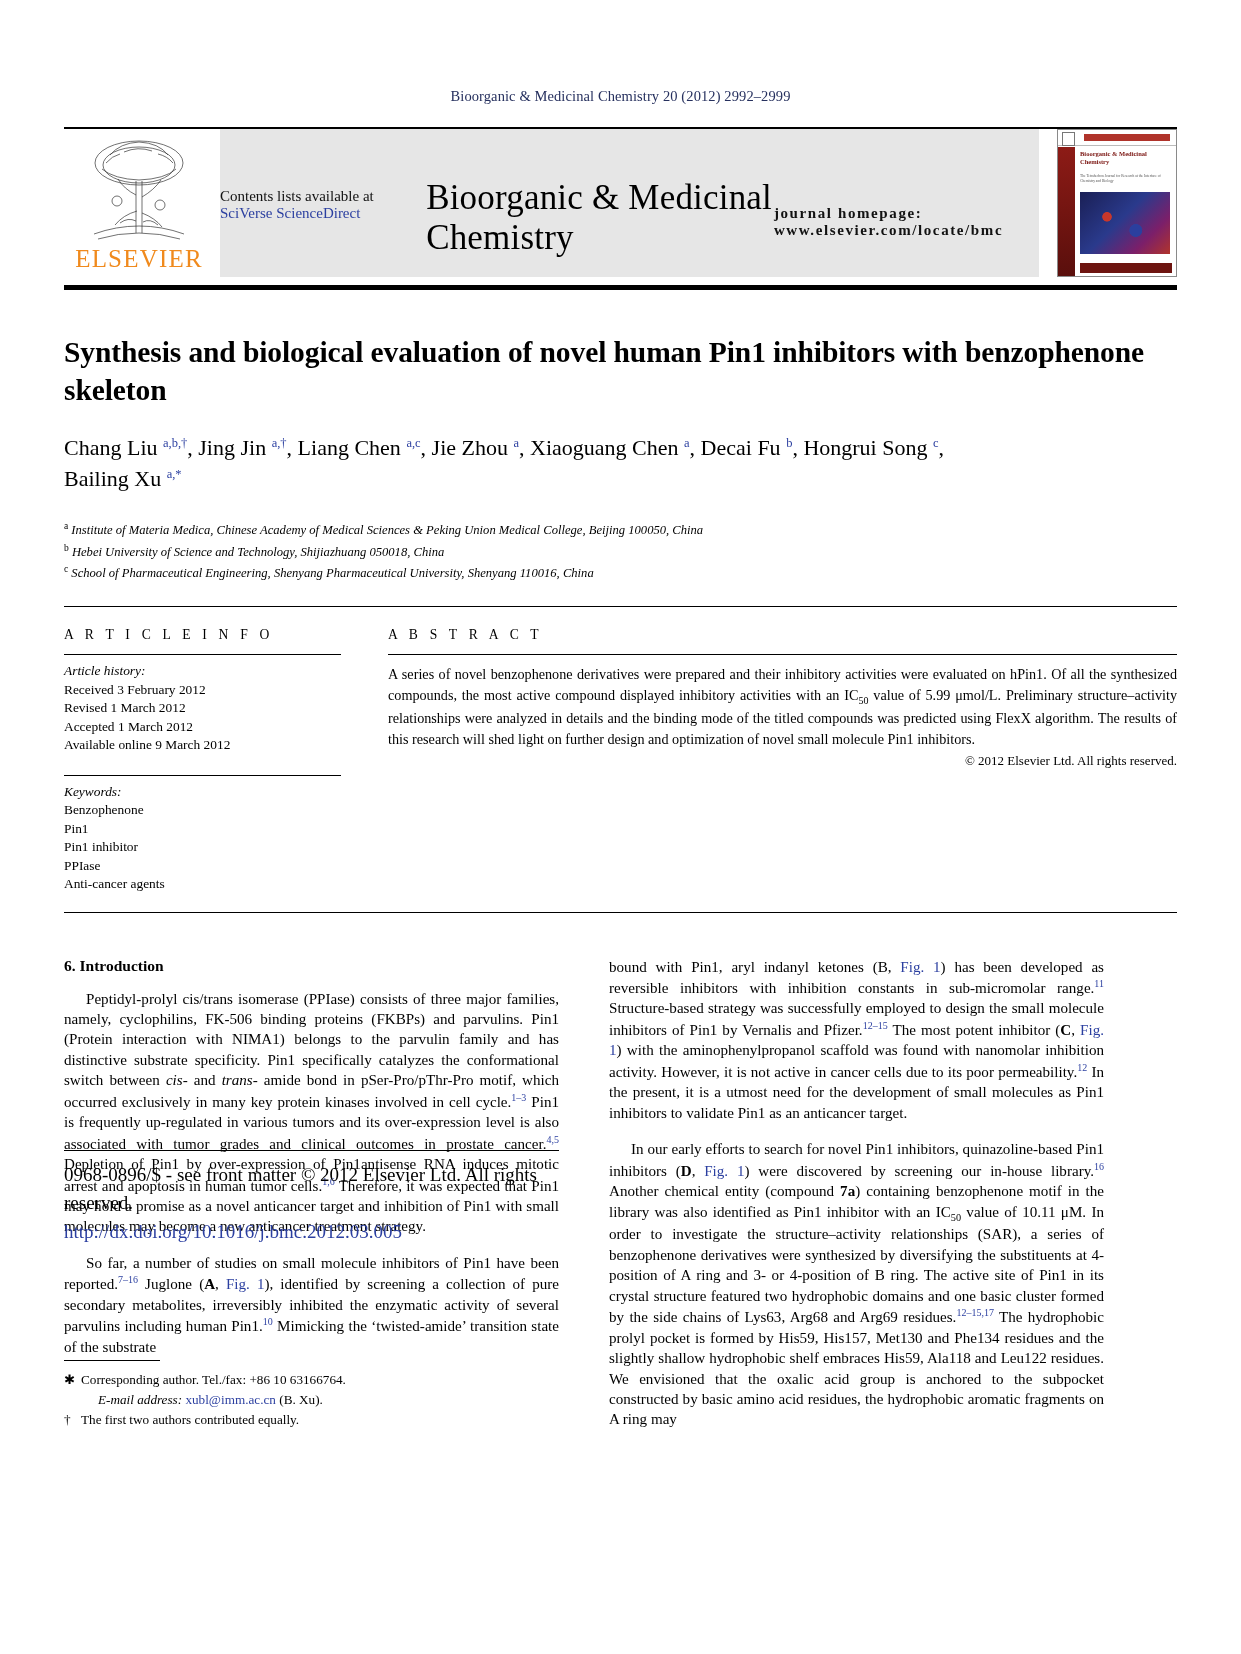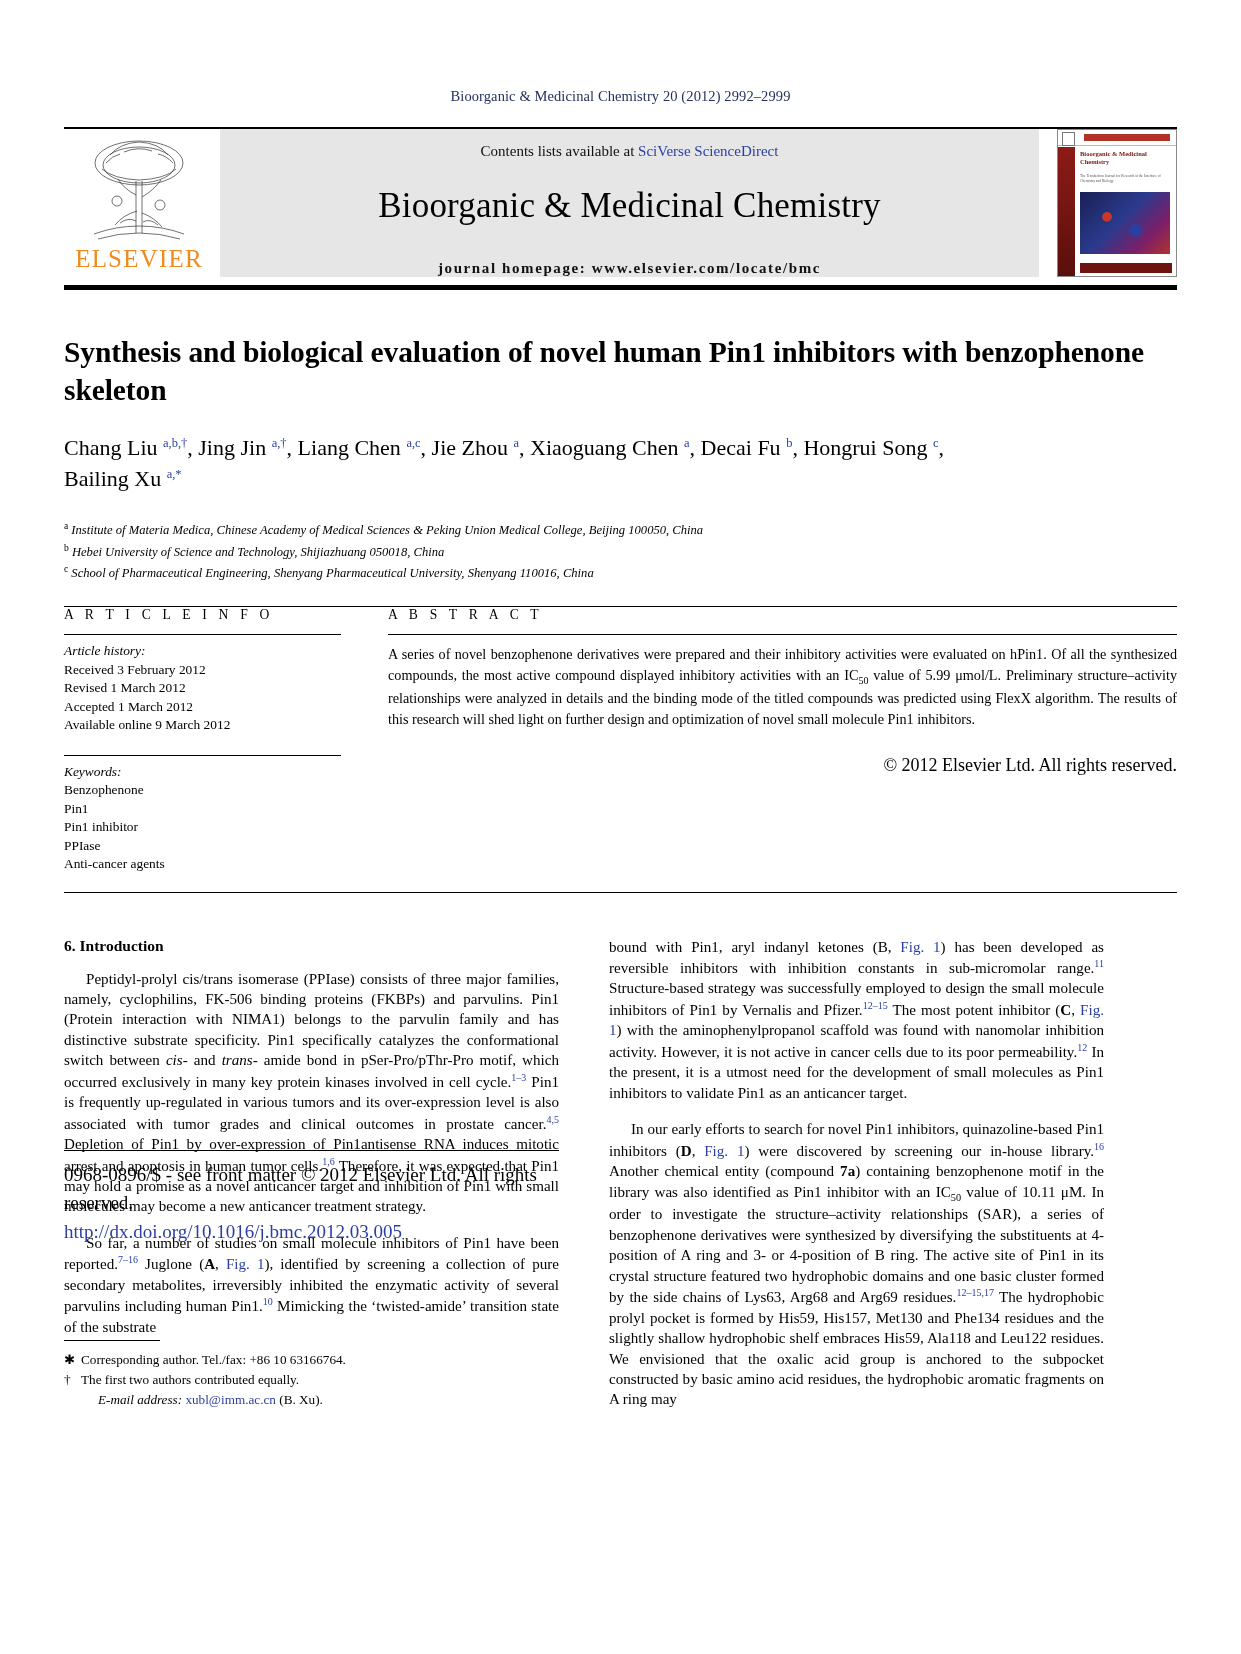--- a/index.html
+++ b/index.html
@@ -49,21 +49,21 @@
     font-size: 25px;
     letter-spacing: 1.2px;
     color: #f08a1d;
     font-weight: 400;
     margin-top: -2px;
   }
   .journal-band {
     flex: 1 1 auto;
     background: #e6e6e6;
     display: flex;
-    flex-direction: column;
+    flex-direction: row;
     align-items: center;
     justify-content: flex-start;
     padding: 14px 0 10px 0;
     margin-left: 6px;
   }
   .contents-line { font-size: 15px; color: #111; }
   .contents-line .sd-link { color: #2b3fa0; }
   .journal-title {
     font-size: 35px;
     margin: 26px 0 0 0;
@@ -119,40 +119,41 @@
   }
   .authors sup { font-size: 12.5px; color: #2b3fa0; vertical-align: super; }
   .affiliations { margin-top: 25px; font-size: 12.6px; font-style: italic; line-height: 1.55; }
   .affiliations sup { font-style: normal; font-size: 9.5px; vertical-align: super; }
 
   
   .info-abstract {
     margin: 22px 64px 0 64px;
     border-top: 1.1px solid #000;
     display: flex;
+    padding-top: 20px;
   }
   .col-info { width: 277px; flex: 0 0 277px; }
   .col-abstract { flex: 1 1 auto; margin-left: 47px; }
   .sec-head {
     font-size: 13.6px;
     letter-spacing: 4.2px;
     font-family: "Liberation Serif", serif;
     margin-bottom: 11px;
   }
   .hr-thin { border-top: 1.1px solid #000; margin: 0 0 7px 0; }
   .hist, .kw { font-size: 13.4px; line-height: 1.38; }
   .hist .lbl, .kw .lbl { font-style: italic; }
   .kw-block { margin-top: 20px; }
   .abstract-body {
     font-size: 14.2px;
     line-height: 1.47;
     text-align: justify;
   }
   .abstract-body sub { font-size: 10px; }
-  .copyright { text-align: right; font-size: 18px; margin-top: 25px; }
+  .copyright { text-align: right; font-size: 13px; margin-top: 3px; }
   .info-abstract-bottom { margin: 18px 64px 0 64px; border-top: 1.1px solid #000; }
   .abstract-underline { border-top:1.1px solid #000; margin-bottom:9px; }
 
   
   .body-cols {
     margin: 44px 64px 0 64px;
     display: flex;
     column-gap: 50px;
   }
   .bcol { width: 495px; flex: 0 0 495px; position: relative; }
@@ -292,28 +293,28 @@
     <div class="bcol">
       <h2 class="sec-title">6. Introduction</h2>
       <p class="para">Peptidyl-prolyl cis/trans isomerase (PPIase) consists of three major families, namely, cyclophilins, FK-506 binding proteins (FKBPs) and parvulins. Pin1 (Protein interaction with NIMA1) belongs to the parvulin family and has distinctive substrate specificity. Pin1 specifically catalyzes the conformational switch between <i>cis</i>- and <i>trans</i>- amide bond in pSer-Pro/pThr-Pro motif, which occurred exclusively in many key protein kinases involved in cell cycle.<sup>1–3</sup> Pin1 is frequently up-regulated in various tumors and its over-expression level is also associated with tumor grades and clinical outcomes in prostate cancer.<sup>4,5</sup> Depletion of Pin1 by over-expression of Pin1antisense RNA induces mitotic arrest and apoptosis in human tumor cells.<sup>1,6</sup> Therefore, it was expected that Pin1 may hold a promise as a novel anticancer target and inhibition of Pin1 with small molecules may become a new anticancer treatment strategy.</p>
       <p class="para">So far, a number of studies on small molecule inhibitors of Pin1 have been reported.<sup>7–16</sup> Juglone (<b>A</b>, <span class="figref">Fig. 1</span>), identified by screening a collection of pure secondary metabolites, irreversibly inhibited the enzymatic activity of several parvulins including human Pin1.<sup>10</sup> Mimicking the ‘twisted-amide’ transition state of the substrate</p>
 
       <div class="footnotes">
         <div class="fn-rule"></div>
         <div class="fn-line">
           <span class="sym">✱</span><span>Corresponding author. Tel./fax: +86 10 63166764.</span>
         </div>
-        <div class="fn-line">
-          <span class="sym">†</span><span>The first two authors contributed equally.</span>
-        </div>
         <div class="fn-line" style="padding-left:34px;text-indent:0">
           <em>E-mail address:</em>
           <span class="mail">xubl@imm.ac.cn</span>
           <span>(B. Xu).</span>
         </div>
+        <div class="fn-line">
+          <span class="sym">†</span><span>The first two authors contributed equally.</span>
+        </div>
       </div>
     </div>
 
     <div class="bcol">
       <p class="para" style="text-indent:0">bound with Pin1, aryl indanyl ketones (B, <span class="figref">Fig. 1</span>) has been developed as reversible inhibitors with inhibition constants in sub-micromolar range.<sup>11</sup> Structure-based strategy was successfully employed to design the small molecule inhibitors of Pin1 by Vernalis and Pfizer.<sup>12–15</sup> The most potent inhibitor (<b>C</b>, <span class="figref">Fig. 1</span>) with the aminophenylpropanol scaffold was found with nanomolar inhibition activity. However, it is not active in cancer cells due to its poor permeability.<sup>12</sup> In the present, it is a utmost need for the development of small molecules as Pin1 inhibitors to validate Pin1 as an anticancer target.</p>
       <p class="para">In our early efforts to search for novel Pin1 inhibitors, quinazoline-based Pin1 inhibitors (<b>D</b>, <span class="figref">Fig. 1</span>) were discovered by screening our in-house library.<sup>16</sup> Another chemical entity (compound <b>7a</b>) containing benzophenone motif in the library was also identified as Pin1 inhibitor with an IC<sub>50</sub> value of 10.11 μM. In order to investigate the structure–activity relationships (SAR), a series of benzophenone derivatives were synthesized by diversifying the substituents at 4-position of A ring and 3- or 4-position of B ring. The active site of Pin1 in its crystal structure featured two hydrophobic domains and one basic cluster formed by the side chains of Lys63, Arg68 and Arg69 residues.<sup>12–15,17</sup> The hydrophobic prolyl pocket is formed by His59, His157, Met130 and Phe134 residues and the slightly shallow hydrophobic shelf embraces His59, Ala118 and Leu122 residues. We envisioned that the oxalic acid group is anchored to the subpocket constructed by basic amino acid residues, the hydrophobic aromatic fragments on A ring may</p>
     </div>
   </div>
 
   <div class="page-footer">

